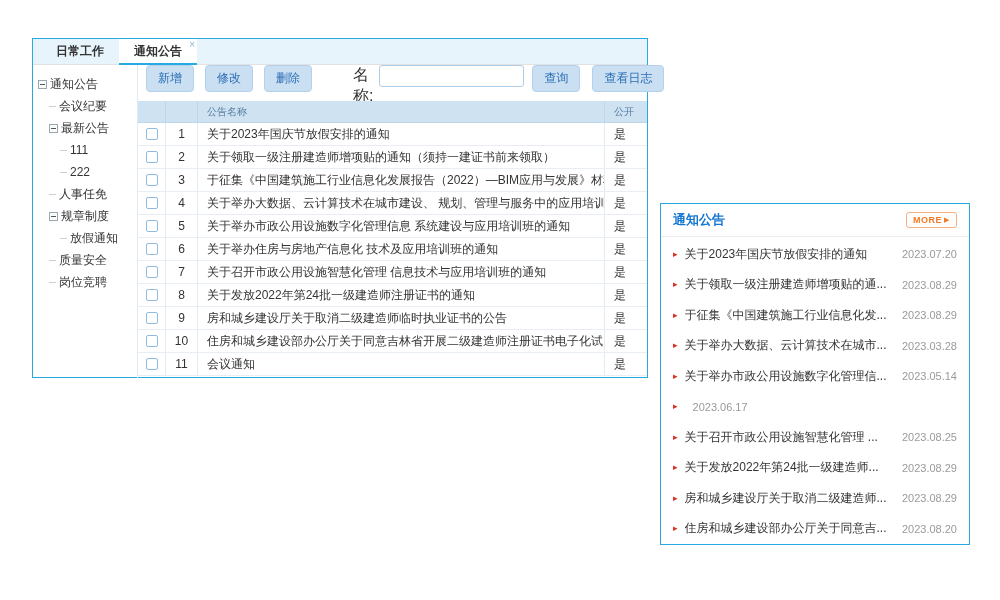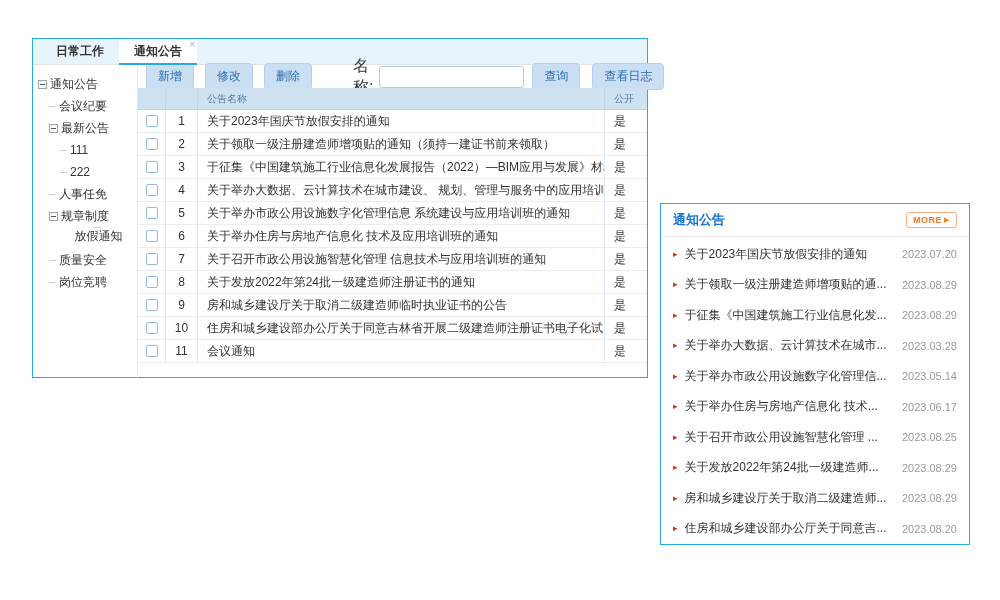--- a/index.html
+++ b/index.html
@@ -22,21 +22,21 @@
   .tree { width:105px; border-right:1px solid #DFEAF3; padding-top:8px; overflow:hidden; }
   .tree-item { display:flex; align-items:center; height:22px; font-size:12px; color:#333;
                white-space:nowrap; cursor:pointer; }
   .tree-icon { flex:none; margin-right:3px; }
   .tree-icon.box { width:9px; height:9px; border:1px solid #9AA7B0; background:#FBFBFB; position:relative; }
   .tree-icon.box::after { content:""; position:absolute; left:1px; right:1px; top:3px; height:1px; background:#555; }
   .tree-icon.dash { width:7px; height:1px; background:#C9CFD4; }
 
   
   .main { flex:1; display:flex; flex-direction:column; min-width:0; }
-  .toolbar { height:23px; display:flex; align-items:center; padding:0 8px; }
+  .toolbar { height:36px; display:flex; align-items:flex-start; padding:0 8px; }
   .btn { background:#CBDFF2; border:1px solid #B3D1EC; border-radius:4px; color:#2A6EB5;
          font-size:12px; padding:4px 11px; cursor:pointer; white-space:nowrap; }
   .btn + .btn { margin-left:11px; }
   .lbl-name { font-size:16px; color:#333; margin-left:41px; margin-right:6px; }
   .inp { width:145px; height:22px; border:1px solid #AECDE9; border-radius:3px; background:#fff;
          font-size:12px; padding:0 4px; outline:none; }
   .btn.search { margin-left:8px; }
   .btn.log { margin-left:12px; }
 
   
@@ -116,21 +116,21 @@
   <div class="tree-item" style="padding-left: 16px;">
     <span class="tree-icon dash"></span>
     <span class="tree-label">人事任免</span>
   </div>
 
   <div class="tree-item" style="padding-left: 16px;">
     <span class="tree-icon box"></span>
     <span class="tree-label">规章制度</span>
   </div>
 
-  <div class="tree-item" style="padding-left: 27px; flex-direction: column;">
+  <div class="tree-item" style="padding-left: 27px;">
     <span class="tree-icon dash"></span>
     <span class="tree-label">放假通知</span>
   </div>
 
   <div class="tree-item" style="padding-left: 16px;">
     <span class="tree-icon dash"></span>
     <span class="tree-label">质量安全</span>
   </div>
 
   <div class="tree-item" style="padding-left: 16px;">
@@ -294,21 +294,20 @@
   </div>
 
   <div class="notice-item">
     <span class="bullet">▸</span>
     <span class="n-title">关于举办市政公用设施数字化管理信...</span>
     <span class="n-date">2023.05.14</span>
   </div>
 
   <div class="notice-item">
     <span class="bullet">▸</span>
-    <span class="n-title">关于举办住房与房地产信息化 技术...</span>
     <span class="n-date">2023.06.17</span>
   </div>
 
   <div class="notice-item">
     <span class="bullet">▸</span>
     <span class="n-title">关于召开市政公用设施智慧化管理 ...</span>
     <span class="n-date">2023.08.25</span>
   </div>
 
   <div class="notice-item">

